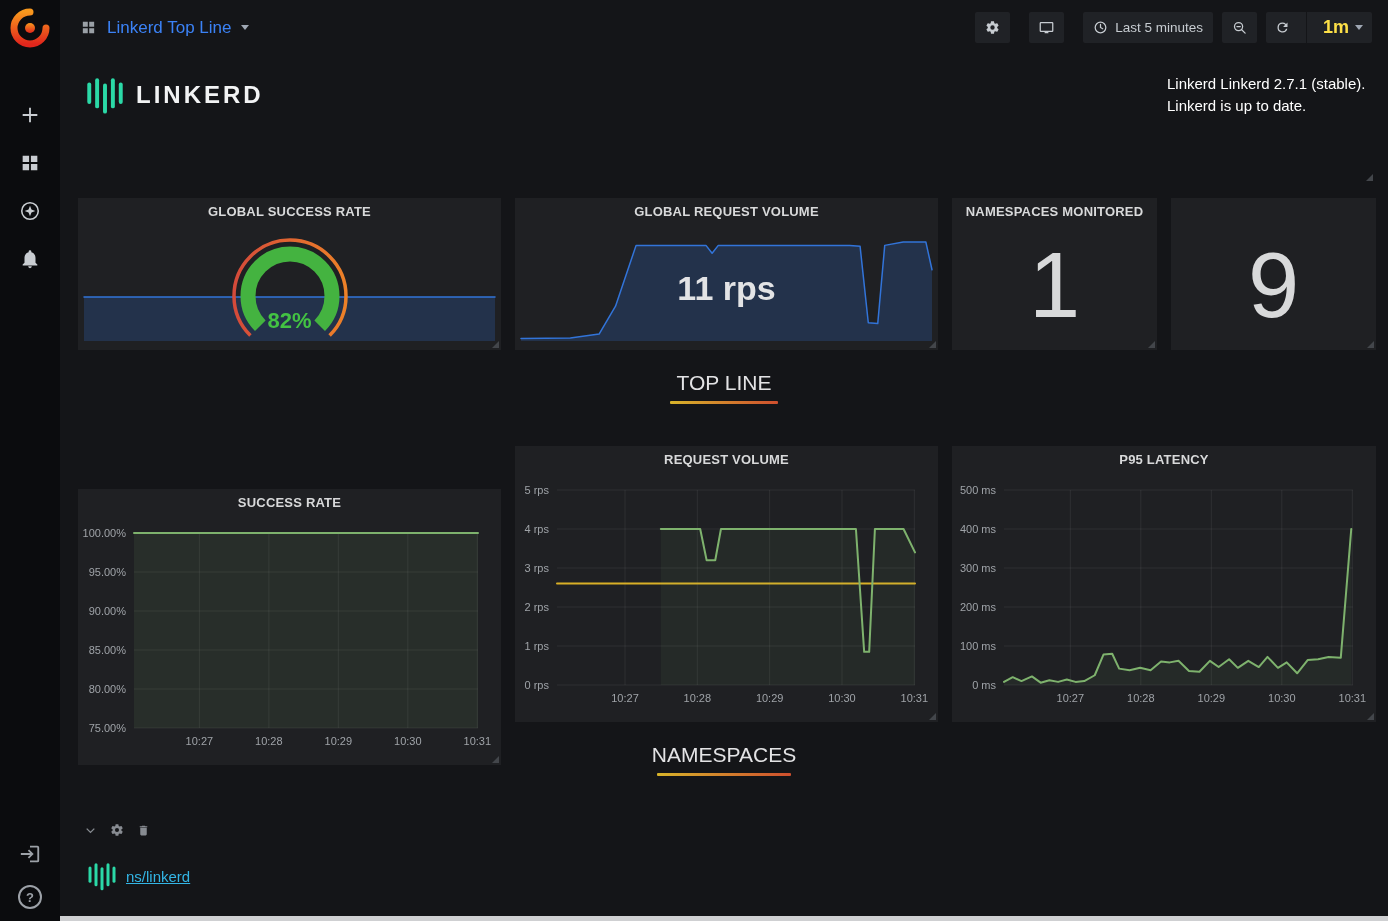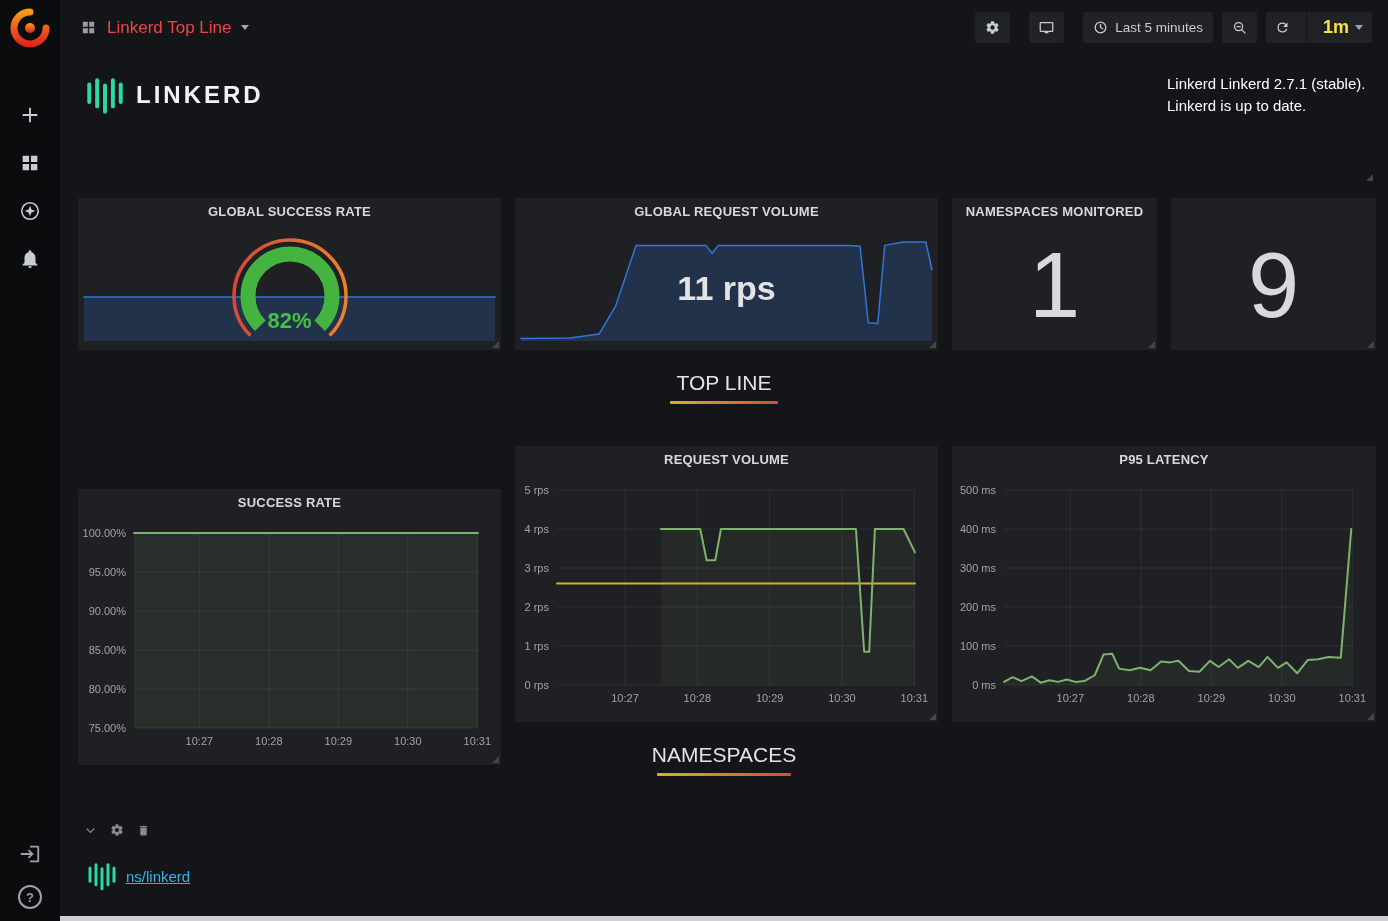--- a/index.html
+++ b/index.html
@@ -19,21 +19,21 @@
   .side-bottom{margin-top:auto;margin-bottom:12px;display:flex;flex-direction:column;align-items:center;gap:20px;color:#9da2a8;}
   .side-ic svg{width:22px;height:22px;fill:currentColor;}
   .help-circle{width:20px;height:20px;border:2px solid currentColor;border-radius:50%;
     display:flex;align-items:center;justify-content:center;font-size:13px;font-weight:bold;}
 
   
   .topnav{position:absolute;left:60px;top:0;right:0;height:55px;display:flex;align-items:center;
     padding:0 16px 0 20px;box-sizing:border-box;}
   .nav-title-group{display:flex;align-items:center;gap:10px;}
   .apps-ic svg{width:17px;height:17px;fill:#9aa0a6;}
-  .nav-title{font-size:17px;color:#ef4444;font-weight:500;}
+  .nav-title{font-size:17px;color:#3b82f6;font-weight:500;}
   .caret{width:0;height:0;border-left:4px solid transparent;border-right:4px solid transparent;
     border-top:5px solid #9fa7b3;display:inline-block;}
   .nav-right{margin-left:auto;display:flex;align-items:center;gap:9px;}
   .nav-btn{height:31px;background:#202226;border-radius:2px;display:flex;align-items:center;gap:7px;
     padding:0 10px;color:#c7ccd1;font-size:13.5px;white-space:nowrap;}
   .nav-btn svg{width:15px;height:15px;fill:currentColor;}
   .nav-btn svg.strokey{fill:none;stroke:currentColor;}
   .nav-sp{margin-left:10px;}
   .refresh-group{padding:0;}
   .refresh-seg{height:31px;display:flex;align-items:center;padding:0 9px;gap:6px;}

